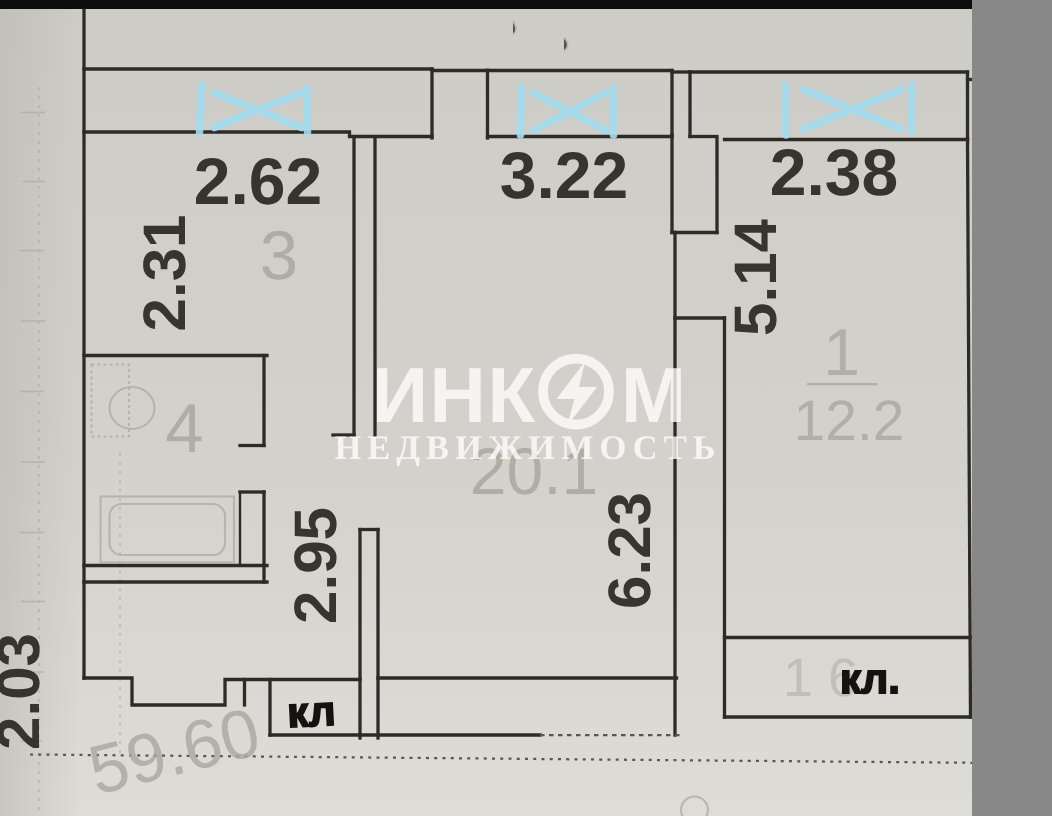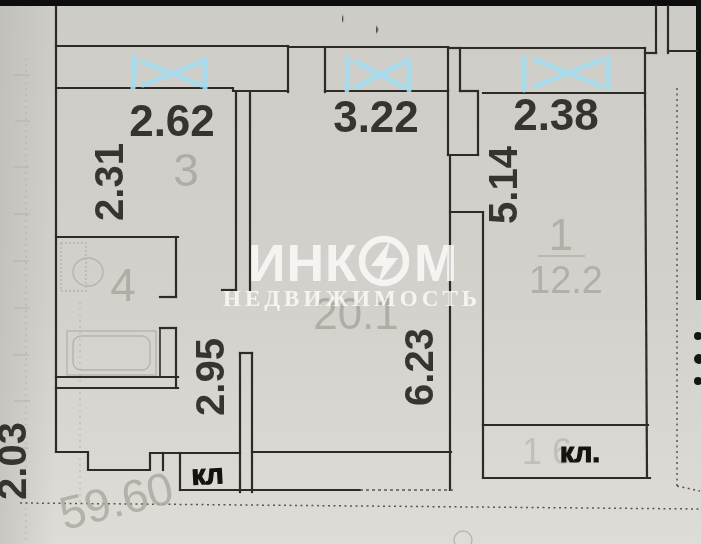--- a/index.html
+++ b/index.html
@@ -1,17 +1,17 @@
 <!DOCTYPE html>
 <html><head>
 <meta charset="utf-8">
 <style>
   html,body{margin:0;padding:0;background:#888;}
   .stage{
-    position:relative;width:701px;height:544px;overflow:hidden;
+    position:relative;width:648px;height:544px;overflow:hidden;
     font-family:"Liberation Sans",sans-serif;
     background:#ef4444;
   }
   svg{position:absolute;left:0;top:0;display:block;}
   .dim{font-family:"Liberation Sans",sans-serif;font-weight:700;fill:#2b2823;opacity:.92;}
   .pencil{font-family:"Liberation Sans",sans-serif;font-weight:400;fill:#aba79f;}
   .marker{font-family:"Liberation Sans",sans-serif;font-weight:700;fill:#15130f;}
   .wm-sans{font-family:"Liberation Sans",sans-serif;font-weight:700;fill:#ffffff;}
   .wm-serif{font-family:"Liberation Serif",serif;font-weight:700;fill:#ffffff;}
 </style>

